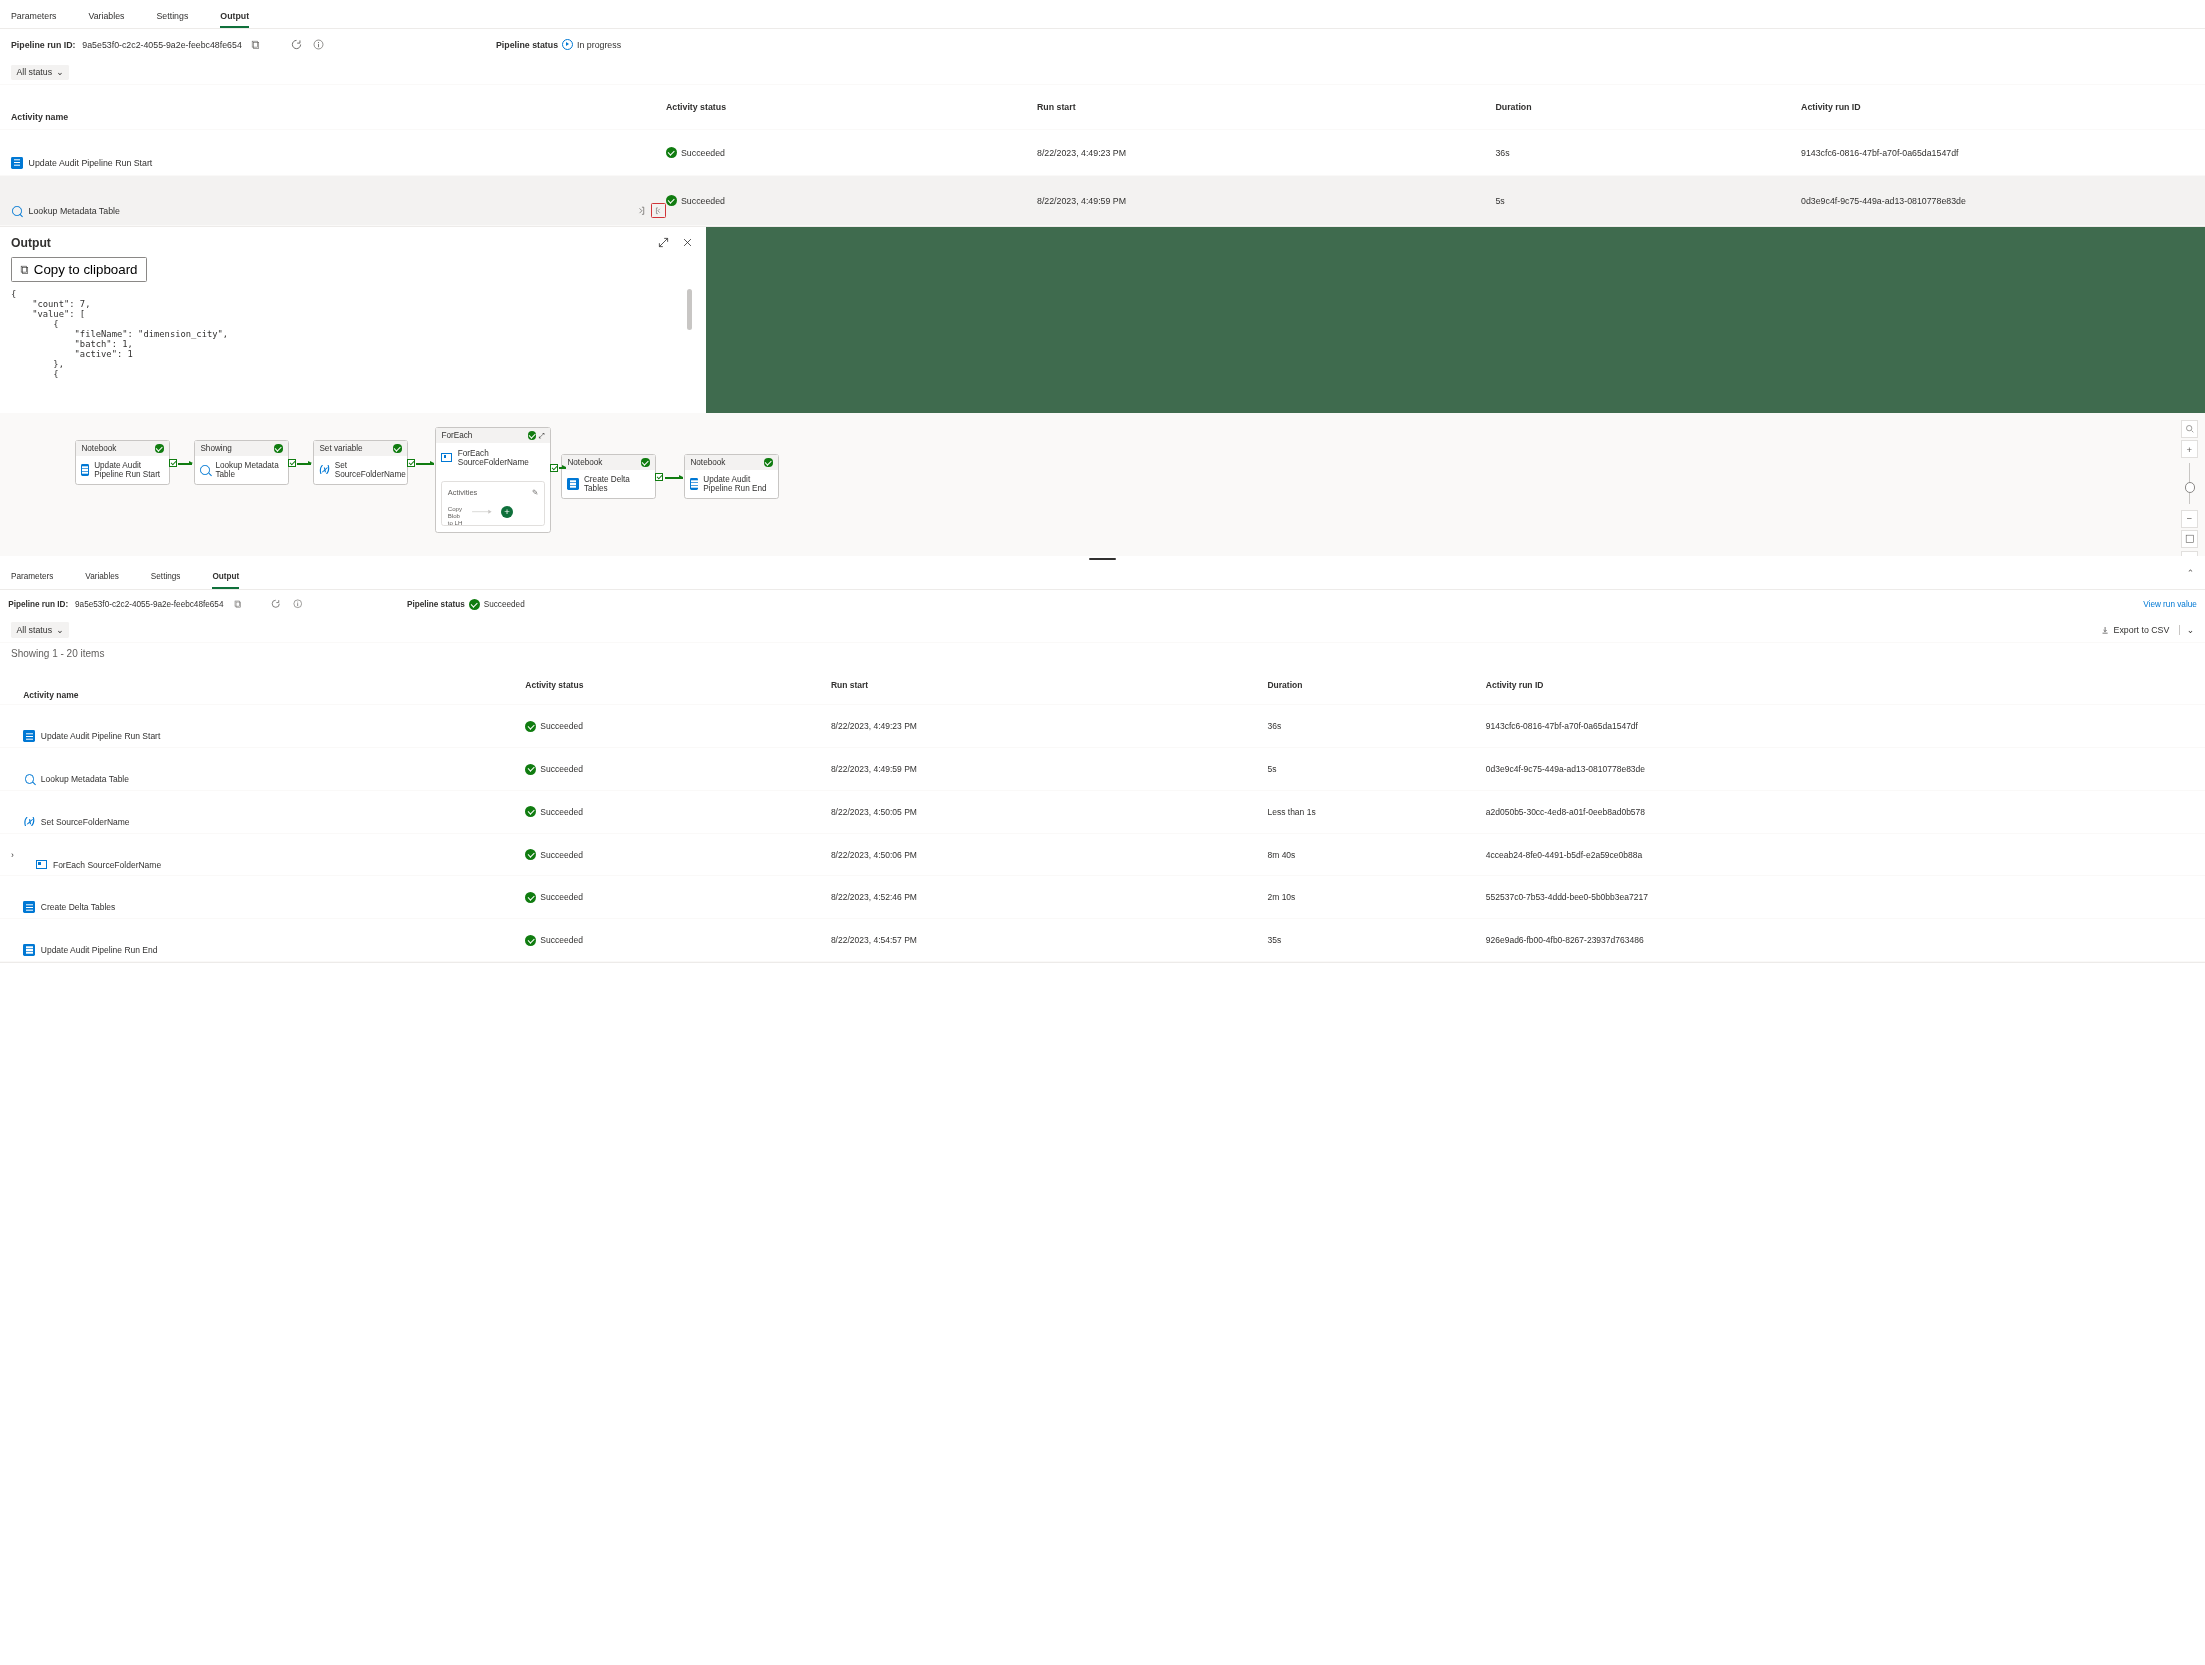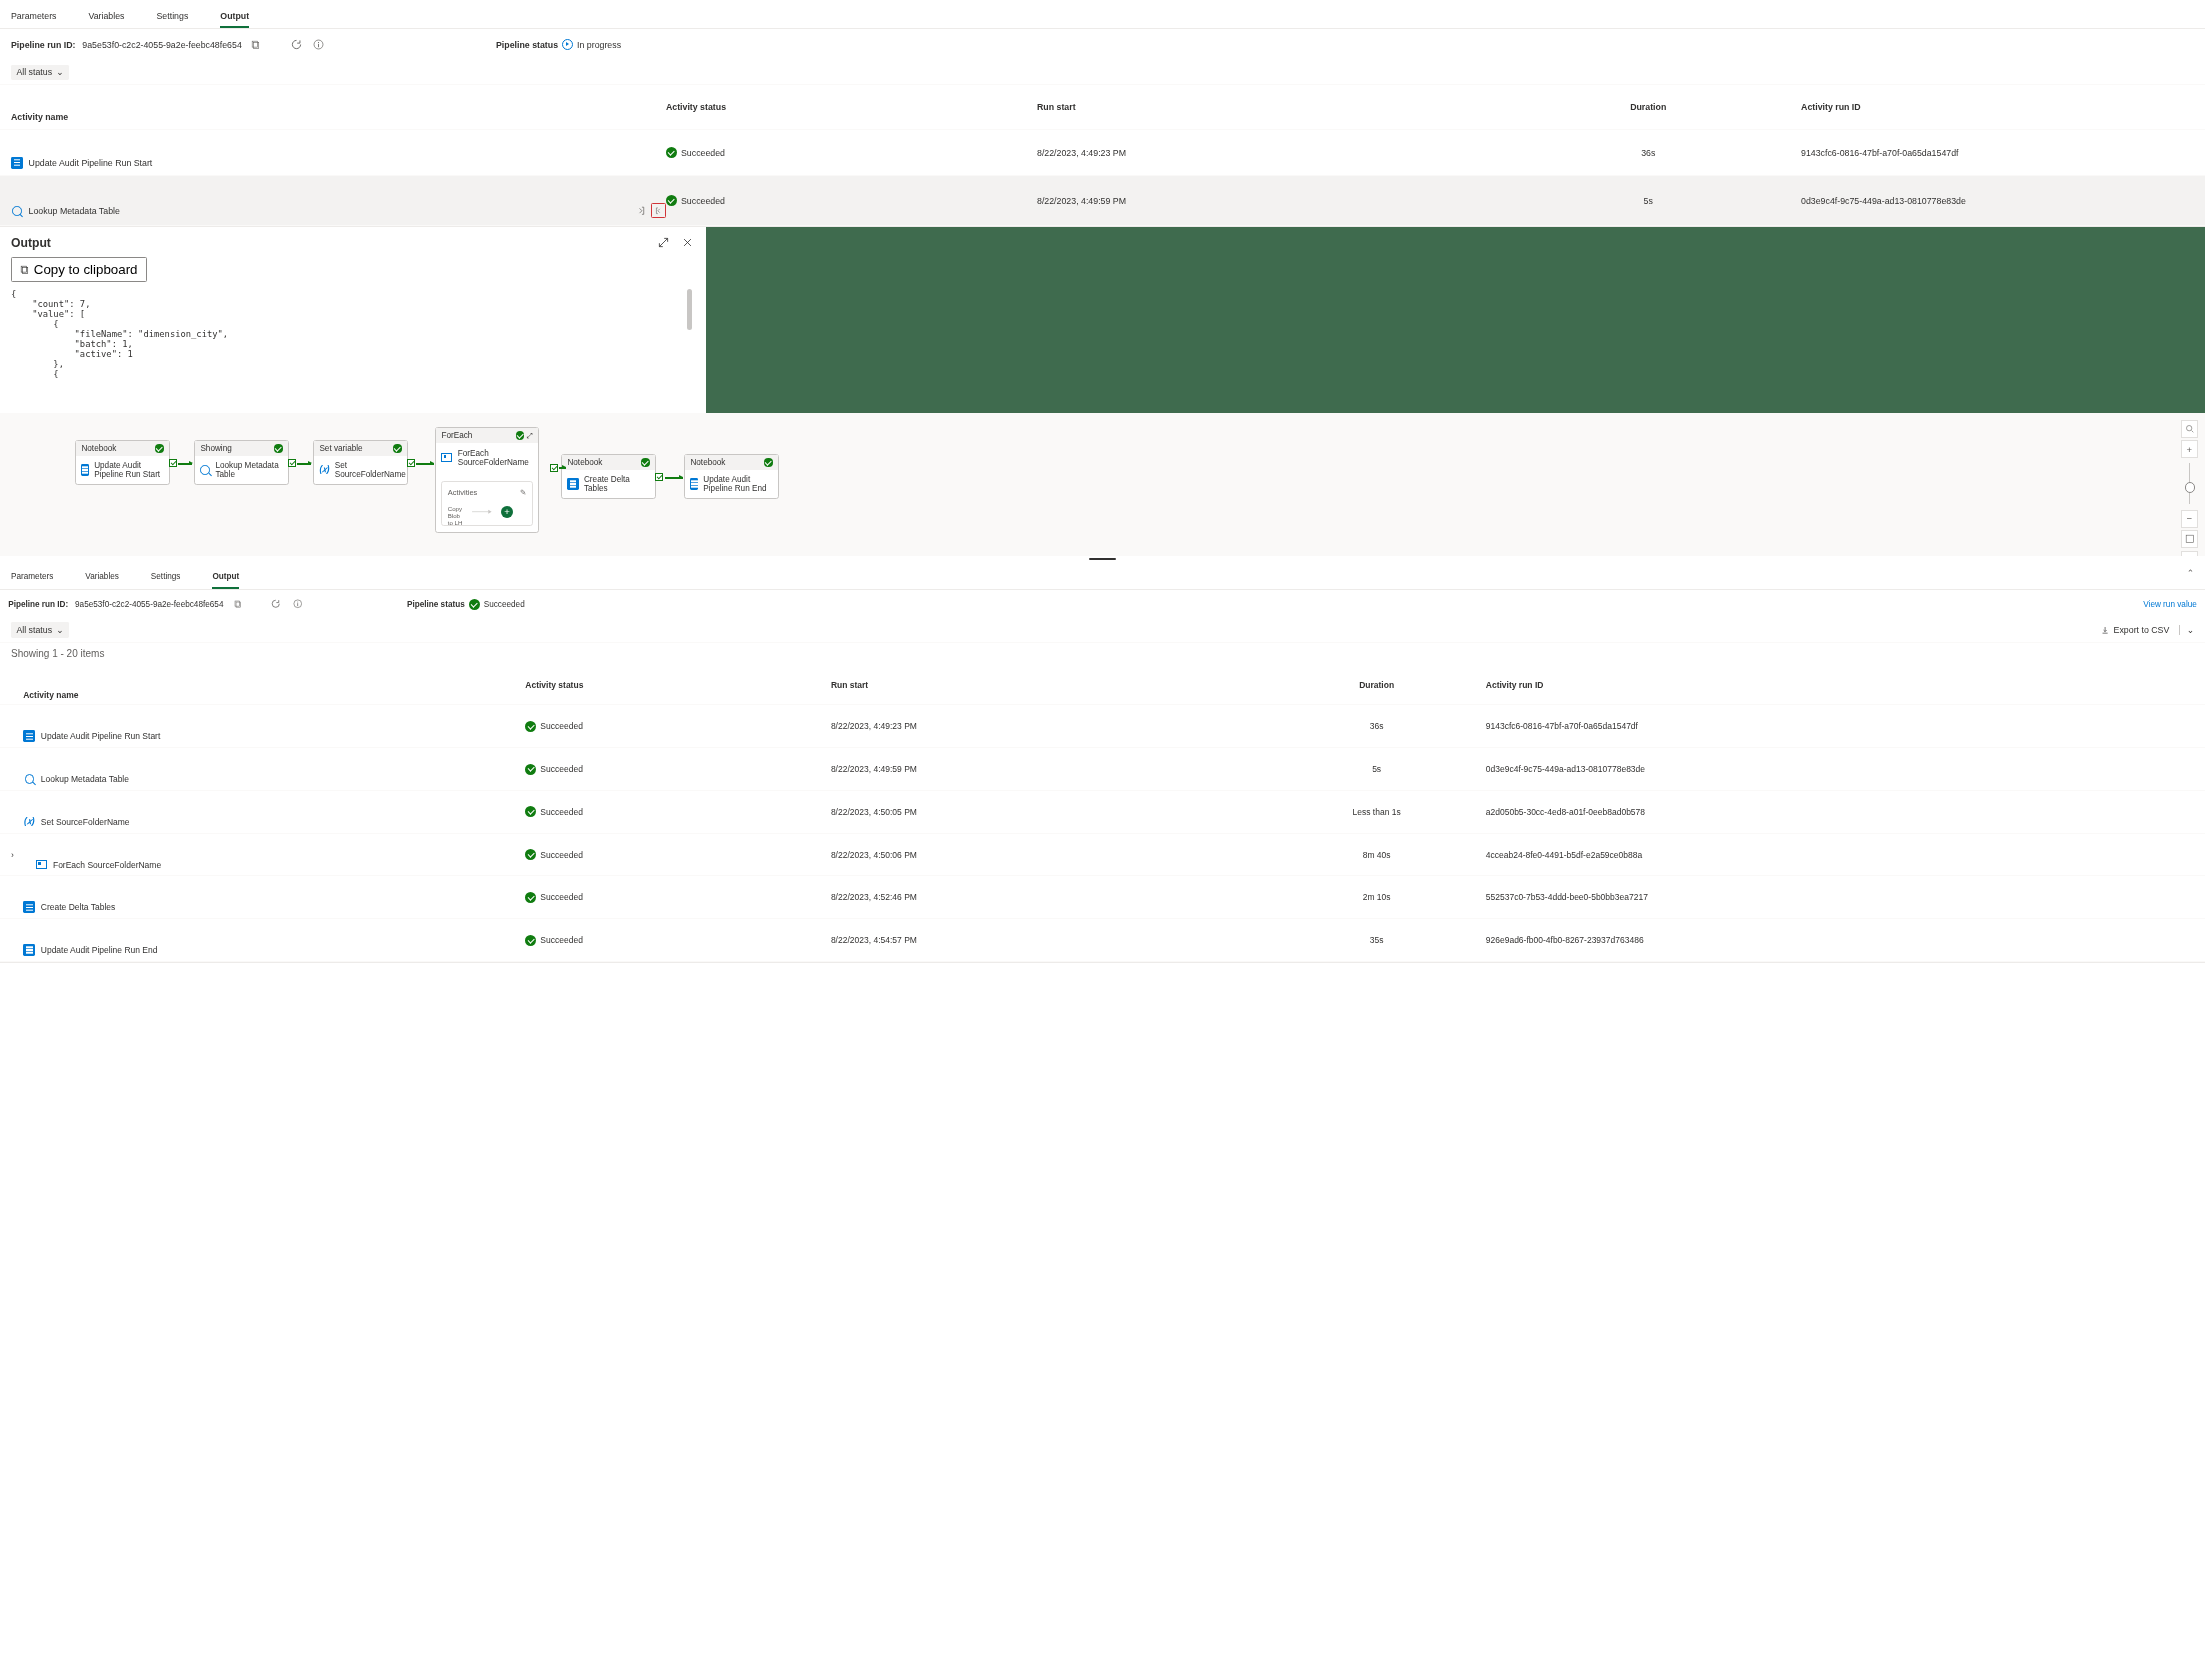--- a/index.html
+++ b/index.html
@@ -15,21 +15,21 @@
 .statuswrap.left{margin-left:163px;}
 .filter{padding:4.1px 11px;border-bottom:0.7px solid #faf9f8;}
 .filterbtn{display:inline-flex;align-items:center;gap:4.1px;padding:2.7px 5.4px;background:#f3f2f1;border-radius:1.4px;cursor:pointer;font-size:8.8px;}
 .showing{padding:5.4px 11px;color:#605e5c;}
 .thead,.trow{display:flex;align-items:center;padding:6.8px 11px;border-bottom:0.7px solid #faf9f8;}
 .thead{font-weight:600;}
 .trow.sel{background:#f3f2f1;}
 .col-name{flex:0 0 30%;display:flex;align-items:center;gap:5.4px;margin-top:20px;}
 .col-status{flex:0 0 17%;display:flex;align-items:center;gap:4.1px;}
 .col-start{flex:0 0 21%;}
-.col-dur{flex:0 0 14%;text-align:center;}
+.col-dur{flex:0 0 14%;}
 .col-id{flex:1;}
 .acticon{width:12.2px;height:12.2px;display:inline-flex;align-items:center;justify-content:center;}
 .ic-notebook{background:#0078d4;border-radius:1.4px;}
 .ic-notebook::after{content:"";width:6.8px;height:1.4px;background:#fff;box-shadow:0 2.7px 0 #fff,0 -2.7px 0 #fff;}
 .ic-lookup{width:9.5px;height:9.5px;border:1.4px solid #0078d4;border-radius:50%;position:relative;}
 .ic-lookup::after{content:"";position:absolute;width:4.1px;height:1.4px;background:#0078d4;bottom:-2px;right:-2.7px;transform:rotate(45deg);}
 .ic-setvar{font-style:italic;color:#0078d4;font-weight:600;}
 .ic-foreach{width:11px;height:9.5px;border:1.4px solid #0078d4;position:relative;}
 .ic-foreach::before{content:"";position:absolute;width:2.7px;height:2.7px;background:#0078d4;left:1.4px;top:1.4px;}
 .ic-success{width:11px;height:11px;background:#107c10;border-radius:50%;display:inline-flex;align-items:center;justify-content:center;}
@@ -44,21 +44,21 @@
 .outhead h3{font-size:12.2px;font-weight:600;}
 .outbtns{display:flex;gap:8.2px;}
 .copybtn{margin-top:6.8px;padding:4.1px 8.2px;border:0.7px solid #8a8886;border-radius:1.4px;background:#fff;cursor:pointer;display:inline-flex;align-items:center;gap:4.1px;}
 .jsonout{margin-top:6.8px;font-family:Consolas,monospace;white-space:pre;color:#323130;height:116px;overflow:hidden;position:relative;}
 .jsonout::after{content:"";position:absolute;right:2.7px;top:0;width:5.4px;height:41px;background:#c8c6c4;border-radius:2.7px;}
 .outright{flex:1;background:#3f6b4e;min-height:177px;}
 .canvas{position:relative;height:143px;background:#faf9f8;overflow:hidden;}
 .node{position:absolute;background:#fff;border:0.7px solid #c8c6c4;border-radius:2.7px;width:95px;}
 .nodehead{background:#f3f2f1;padding:2.7px 5.4px;font-size:8.2px;display:flex;justify-content:space-between;align-items:center;}
 .nodebody{padding:5.4px;display:flex;align-items:center;gap:5.4px;font-size:8.2px;}
-.foreach-node{width:104px;}
+.foreach-node{width:116px;}
 .foreach-body{padding:5.4px;}
 .actbox{border:0.7px solid #e1dfdd;border-radius:2.7px;padding:5.4px;margin-top:4.1px;}
 .actbox-head{display:flex;justify-content:space-between;font-size:7.5px;color:#605e5c;}
 .actbox-body{display:flex;align-items:center;gap:8.2px;margin-top:6.8px;}
 .copyicon{width:16.3px;height:16.3px;display:flex;flex-direction:column;align-items:center;font-size:6.1px;color:#605e5c;}
 .copyicon-shape{width:11px;height:9.5px;background:#0078d4;margin-bottom:1.4px;}
 .plusbtn{width:12.2px;height:12.2px;background:#0f703b;border-radius:50%;color:#fff;display:flex;align-items:center;justify-content:center;font-size:9.5px;}
 .arrow{position:absolute;height:1.4px;background:#107c10;}
 .arrow::after{content:"";position:absolute;right:-0.7px;top:-2px;border-left:4.1px solid #107c10;border-top:2.7px solid transparent;border-bottom:2.7px solid transparent;}
 .chk{width:8.2px;height:8.2px;border:0.7px solid #107c10;background:#fff;display:inline-flex;align-items:center;justify-content:center;position:absolute;}

